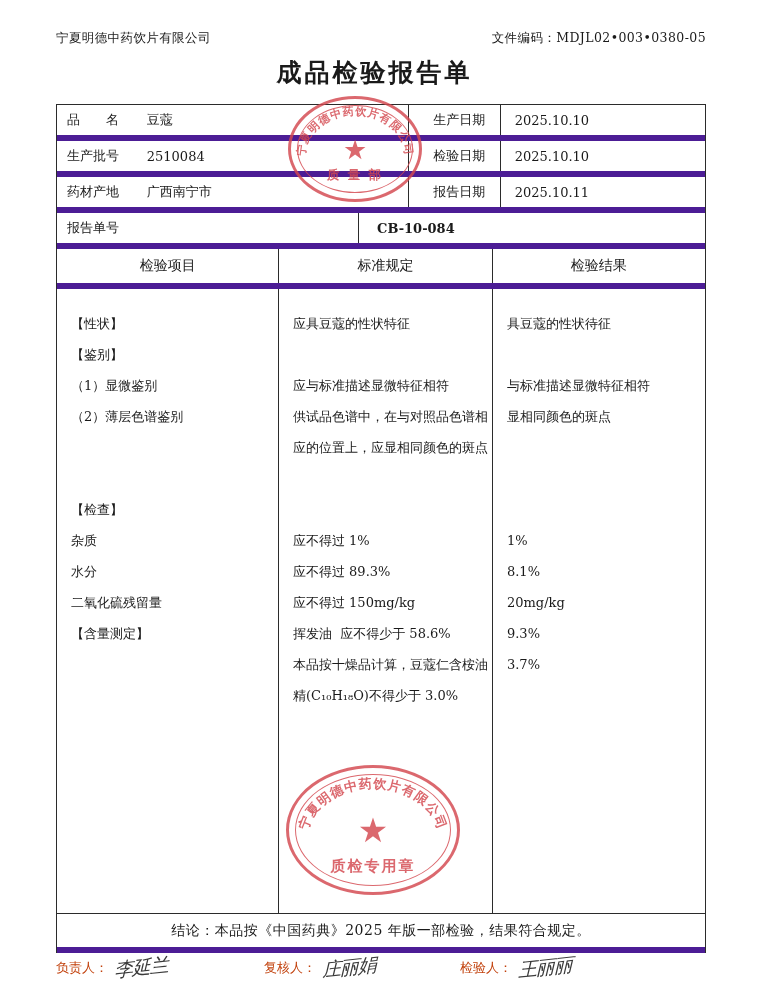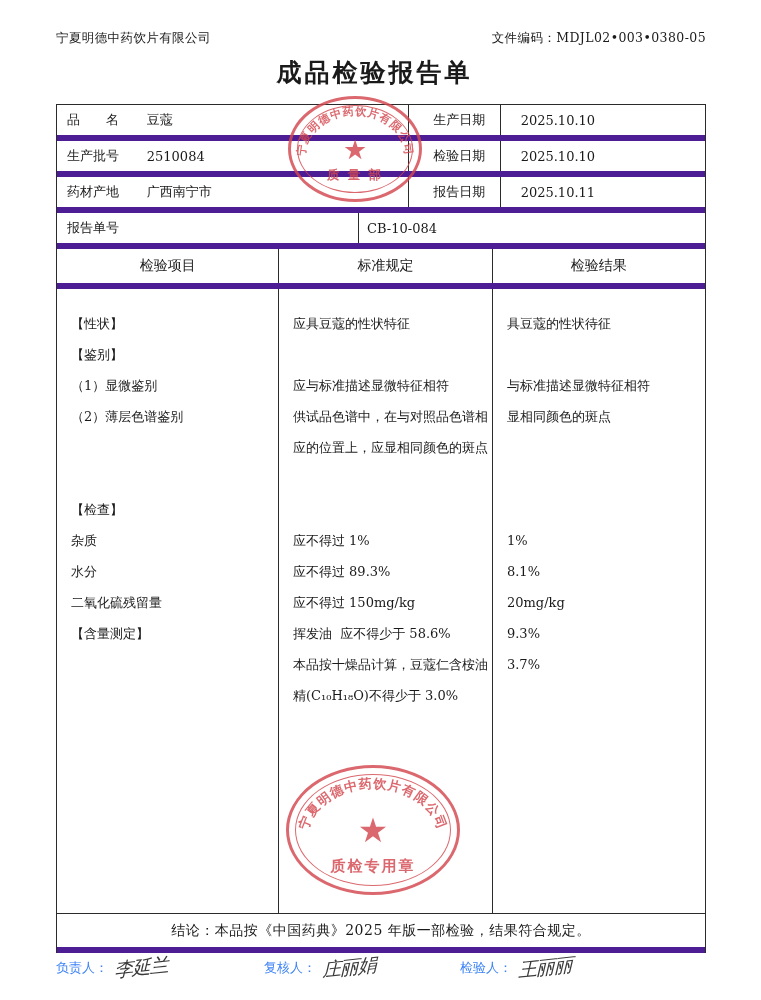--- a/index.html
+++ b/index.html
@@ -71,25 +71,25 @@
     display: flex;
     align-items: center;
     min-height: 27px;
   }
   .bl { border-left: 1px solid #2b2b2b; }
 
   .c-lbl  { width: 80px; justify-content: space-between; padding-right: 14px;}
   .c-val  { width: 142px; }
   .c-mid  { width: 130px; }
   .c-lbl2 { width: 92px; justify-content: center; padding-left: 20px; }
-  .c-val2 { width: 206px; padding-left: 20px; }
+  .c-val2 { width: 206px; padding-left: 14px; }
 
   .row-reportno .rn-label { width: 80px; }
   .row-reportno .rn-rest  { width: 222px; }
-  .row-reportno .rn-value { width: 348px; padding-left: 8px; }
+  .row-reportno .rn-value { width: 348px; padding-left: 18px; font-weight: bold; }
 
   
   .row-colhead .ch {
     justify-content: center;
     min-height: 34px;
     font-size: 14px;
     text-align: center;
   }
   .ch1 { width: 222px; }
   .ch2 { width: 214px; }
@@ -135,21 +135,21 @@
     width: 650px;
     display: flex;
     font-size: 13px;
     color: #2b2b2b;
   }
   .sign {
     display: flex;
     align-items: flex-end;
     white-space: nowrap;
   }
-  .sign .lab { color: #3b82f6; text-align: center; }
+  .sign .lab { color: #c2410c; text-align: center; }
   .sign .hand {
     font-family: "DejaVu Serif", "Liberation Serif", serif;
     font-style: italic;
     font-size: 19px;
     color: #3a3a3a;
     margin-left: 6px;
     transform: rotate(-6deg) skewX(-6deg);
     display: inline-block;
     line-height: 1;
     letter-spacing: -1px;

